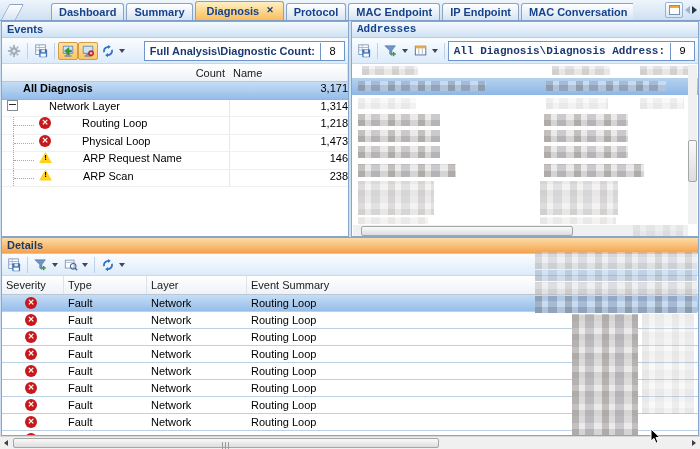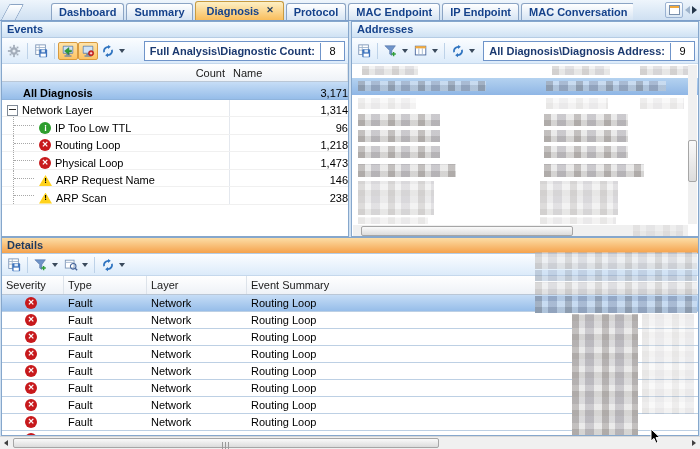--- a/index.html
+++ b/index.html
@@ -49,21 +49,21 @@
 
   
   .colhead{display:grid;height:17px;background:linear-gradient(#ffffff,#eef2f7);
            border-bottom:1px solid #bac7d6;color:#1a1a1a;}
   .colhead .cell{display:flex;align-items:center;padding:0 4px;border-right:1px solid #dde3ea;overflow:hidden;white-space:nowrap;}
   .colhead .cell.right{justify-content:flex-end;}
 
   
   .tree{position:relative;}
   .tree .colsep{position:absolute;left:227px;top:0;bottom:0;width:1px;background:#e4e8ee;}
-  .trow{position:relative;height:17.5px;display:flex;align-items:flex-end;border-bottom:1px solid #f0f0f0;box-sizing:border-box;}
+  .trow{position:relative;height:17.5px;display:flex;align-items:flex-start;border-bottom:1px solid #f0f0f0;box-sizing:border-box;gap:27px;}
   .trow.sel{background:linear-gradient(#c6ddf6,#96bde9);border-bottom-color:#8fb4dd;}
   .t-exp{display:none;width:9px;height:9px;border:1px solid #808a96;background:#fff;position:relative;
          margin:0 4px 0 5px;flex:none;}
   .t-exp::after{content:"";position:absolute;left:1px;right:1px;top:3px;height:1px;background:#2a2a2a;}
   .t-ic{display:none;width:12px;height:12px;flex:none;margin-right:4px;position:relative;}
   .t-label{white-space:nowrap;overflow:hidden;}
   .t-count{margin-left:auto;text-align:right;white-space:nowrap;}
   .k-root{padding-left:21px;}
   .k-root .t-label{font-weight:700;}
   .k-parent .t-exp{display:block;}
@@ -242,26 +242,20 @@
           <span class="t-count">3,171</span>
         </div>
 
         <div class="trow k-parent">
           <span class="t-exp"></span>
 
           <span class="t-label">Network Layer</span>
           <span class="t-count">1,314</span>
         </div>
 
-        <div class="trow k-child">
-
-          <span class="t-ic ic-info"></span>
-          <span class="t-label">IP Too Low TTL</span>
-          <span class="t-count">96</span>
-        </div>
 
         <div class="trow k-child">
 
           <span class="t-ic ic-error"></span>
           <span class="t-label">Routing Loop</span>
           <span class="t-count">1,218</span>
         </div>
 
 
         <div class="trow k-child">
@@ -282,21 +276,21 @@
 
           <span class="t-ic ic-warning"></span>
           <span class="t-label">ARP Scan</span>
           <span class="t-count">238</span>
         </div>
       </div>
   </div>
 
   <div class="vline-splitter"></div>
 
-  <div class="panel" style="left:351px;top:21px;width:348px;height:216px;">
+  <div class="panel" style="left:351px;top:21px;width:348px;height:216px;font-family:Liberation Mono, monospace;">
     <div class="phead">Addresses</div>
     <div class="ptoolbar">
       <span class="tbtn">
         <svg width="14" height="14" viewBox="0 0 16 16">
             <rect x="2" y="1" width="11" height="11" fill="#fff" stroke="#7a93b5"></rect>
             <path d="M2 4h11M2 7h11M6 1v11" stroke="#9fb4cc" fill="none"></path>
             <rect x="6" y="6" width="9" height="9" rx="1" fill="#3f74bd"></rect>
             <rect x="8.5" y="6.5" width="4" height="3" fill="#dce8f5"></rect>
             <rect x="7.5" y="11" width="6" height="3.5" fill="#ffffff"></rect>
           </svg>

